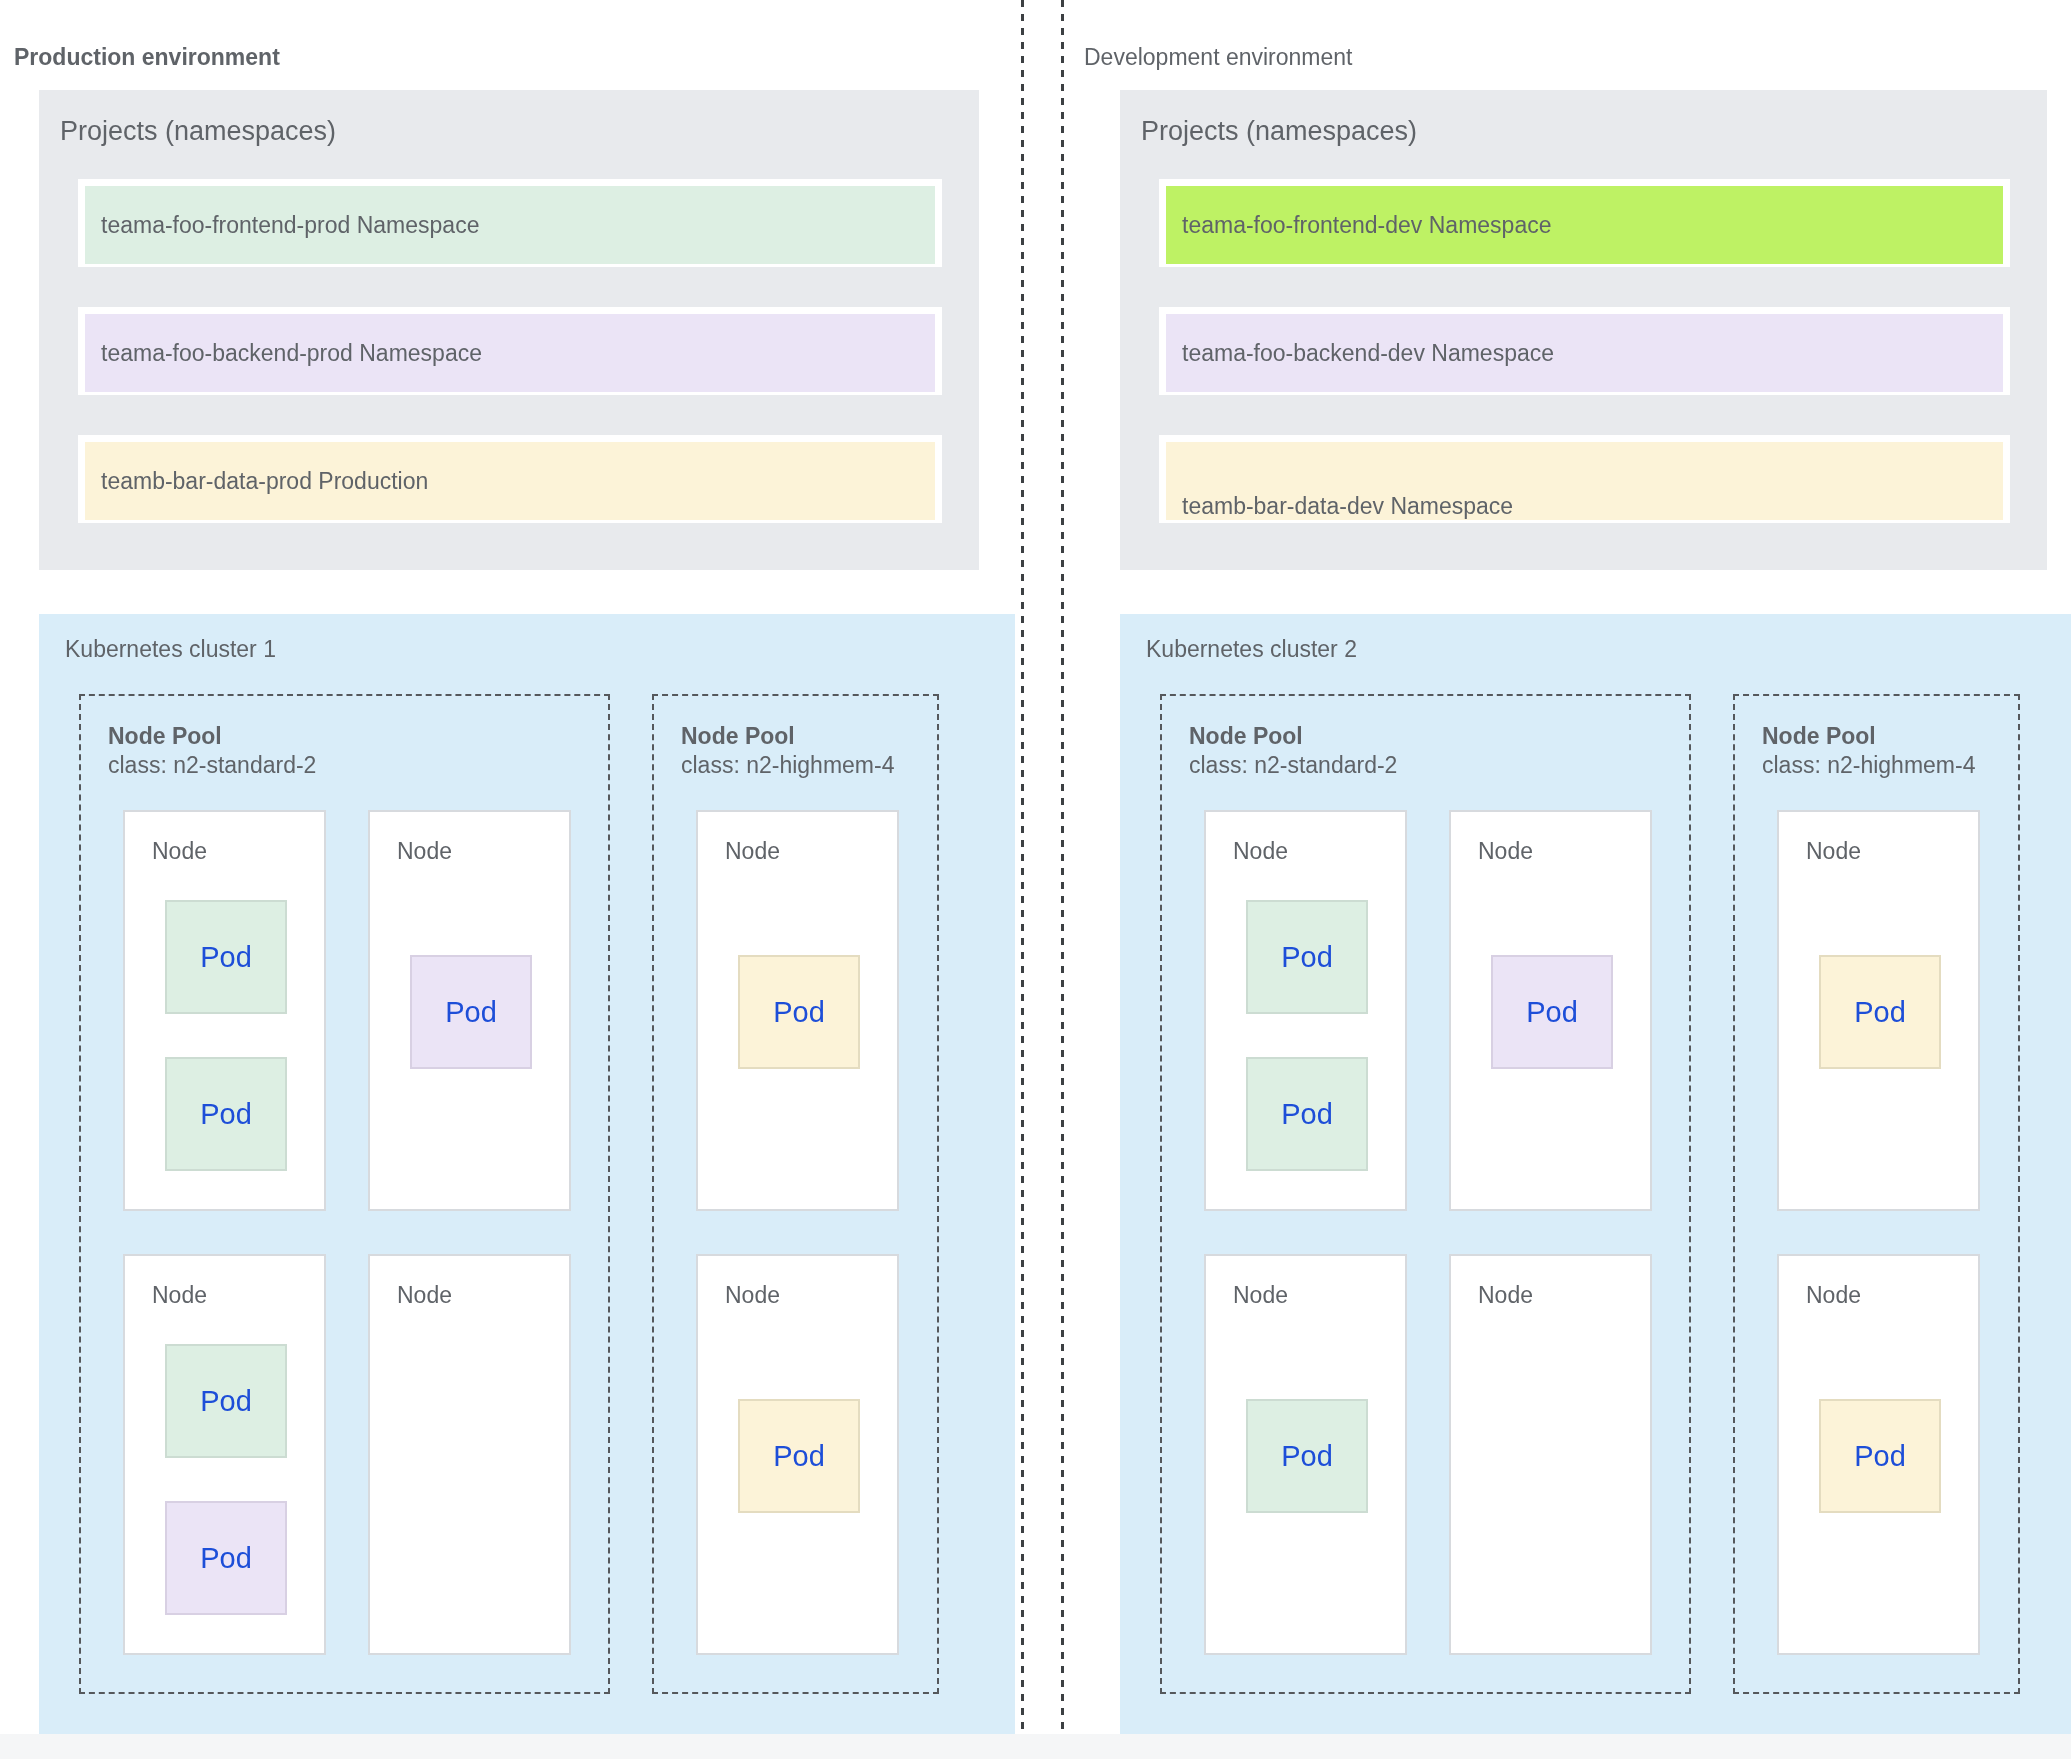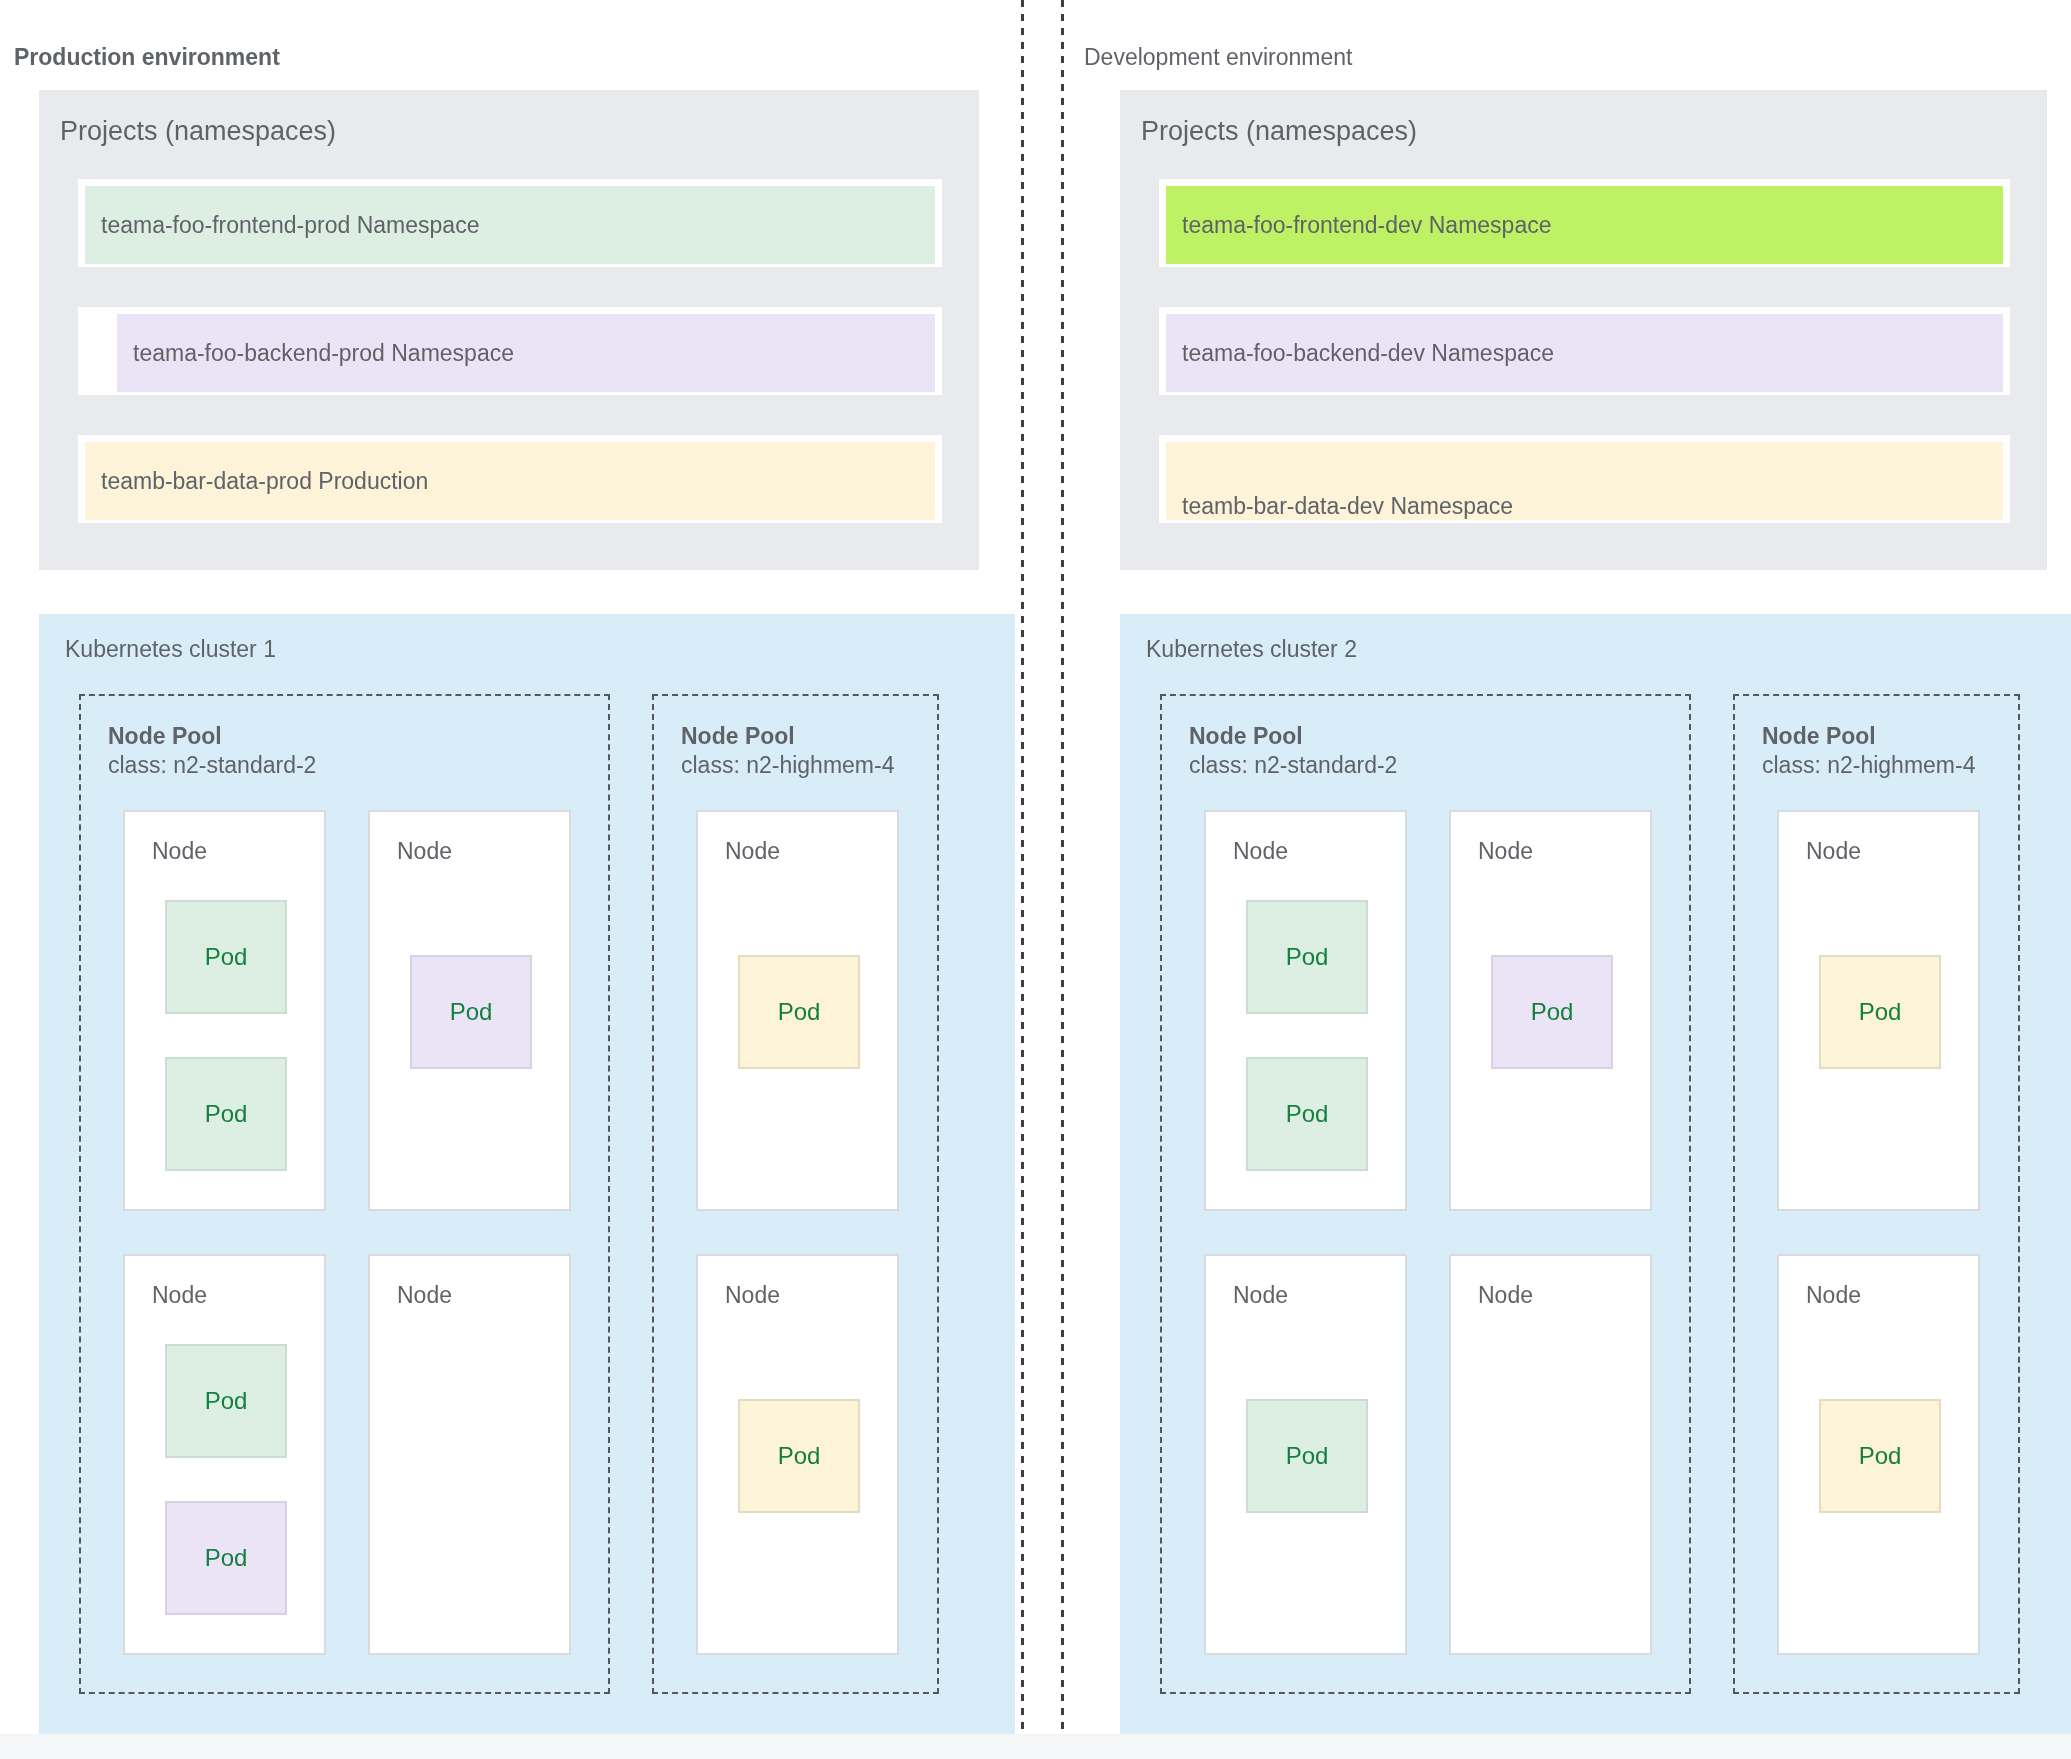--- a/index.html
+++ b/index.html
@@ -28,21 +28,21 @@
   .cluster-title{position:absolute;left:26px;top:22px;font-size:23px;color:#5f6368;white-space:nowrap;}
 
   .node-pool{position:absolute;box-sizing:border-box;border:2px dashed #55585c;}
   .pool-header{position:absolute;left:27px;top:26px;font-size:23px;color:#5f6368;line-height:29px;}
   .pool-title{font-weight:bold;}
 
   .node-box{position:absolute;width:203px;height:401px;background:#ffffff;border:2px solid #d7dade;box-sizing:border-box;}
   .node-label{position:absolute;left:27px;top:26px;font-size:23px;color:#5f6368;}
 
   .pod-box{position:absolute;left:40px;width:122px;height:114px;box-sizing:border-box;display:flex;align-items:center;justify-content:center;}
-  .pod-label{font-size:24px;color:#15803d;}
+  .pod-label{font-size:29px;color:#1d4ed8;}
   .pod-green{background:#ddefe3;border:2px solid #ccdcd2;}
   .pod-purple{background:#ebe4f6;border:2px solid #d8d0e3;}
   .pod-yellow{background:#fcf3d8;border:2px solid #e4dcc0;}
 
   .divider-line{position:absolute;top:0;width:3px;height:1759px;
     background-image:repeating-linear-gradient(180deg,#3c4043 0 7px,transparent 7px 14px);}
   .divider-a{left:1021px;}
   .divider-b{left:1061px;}
 
   .footer-strip{position:absolute;left:0;top:1734px;width:2072px;height:25px;background:#f5f6f7;}
@@ -57,21 +57,21 @@
 
     <div class="projects-box">
       <div class="projects-label">Projects (namespaces)</div>
       <div class="bars">
           <div class="ns-bar">
             <div class="ns-inner" style="background: rgb(221, 239, 227);">
               <div class="ns-label">teama-foo-frontend-prod Namespace</div>
             </div>
           </div>
           <div class="ns-bar">
-            <div class="ns-inner" style="background: rgb(235, 228, 246); margin-left: 32px;">
+            <div class="ns-inner" style="background: rgb(235, 228, 246);">
               <div class="ns-label">teama-foo-backend-prod Namespace</div>
             </div>
           </div>
           <div class="ns-bar">
             <div class="ns-inner" style="background: rgb(252, 243, 216);">
               <div class="ns-label">teamb-bar-data-prod Production</div>
             </div>
           </div>
         </div>
     </div>

